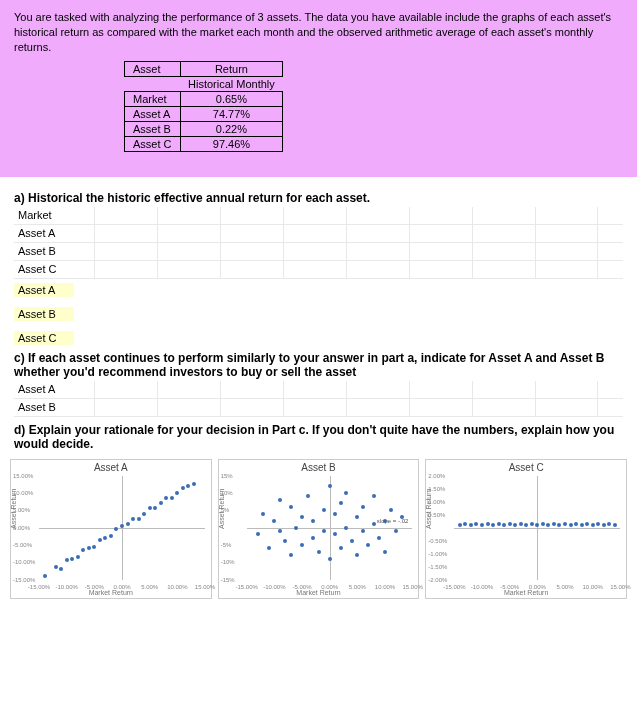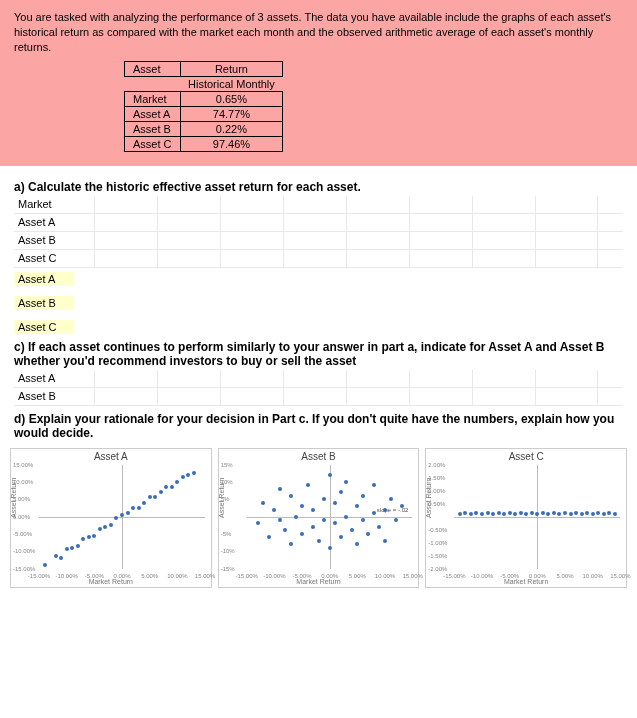--- a/index.html
+++ b/index.html
@@ -5,22 +5,22 @@
   * { box-sizing: border-box; }
   body {
     margin: 0;
     font-family: Arial, Helvetica, sans-serif;
     font-size: 11px;
     color: #000;
     width: 637px;
     background: #fff;
   }
   .top-block {
-    background: #fca5a5;
-    padding: 10px 14px 14px;
+    background: #f0abfc;
+    padding: 10px 14px 25px;
   }
   .intro {
     line-height: 1.35;
   }
   .table-wrap {
     margin-top: 6px;
     margin-left: 110px;
   }
   table.data {
     border-collapse: collapse;
@@ -152,21 +152,21 @@
             <td>Asset C</td>
             <td class="center">97.46%</td>
           </tr>
     </tbody>
       </table>
   </div>
 </div>
 
 <div class="section">
 
-  <div class="question">a) Calculate the historic effective asset return for each asset.</div>
+  <div class="question">a) Historical the historic effective annual return for each asset.</div>
   <div class="answer-grid">
     <div class="row">
         <div class="label-cell">Market</div>
         <div class="cell"></div>
         <div class="cell"></div>
         <div class="cell"></div>
         <div class="cell"></div>
         <div class="cell"></div>
         <div class="cell"></div>
         <div class="cell"></div>

